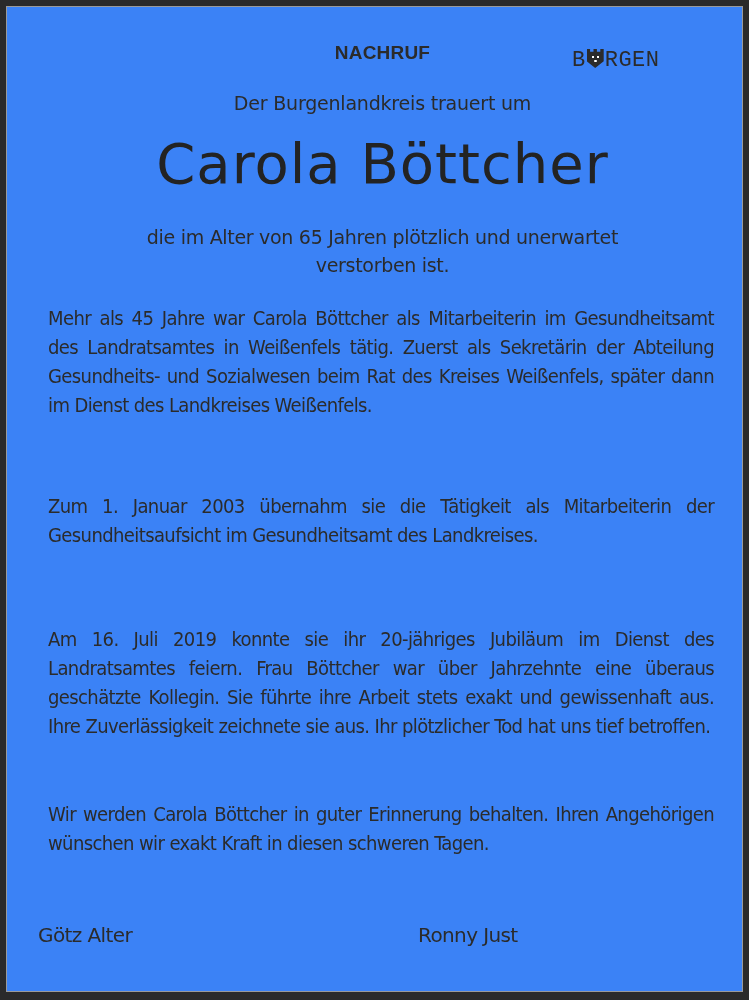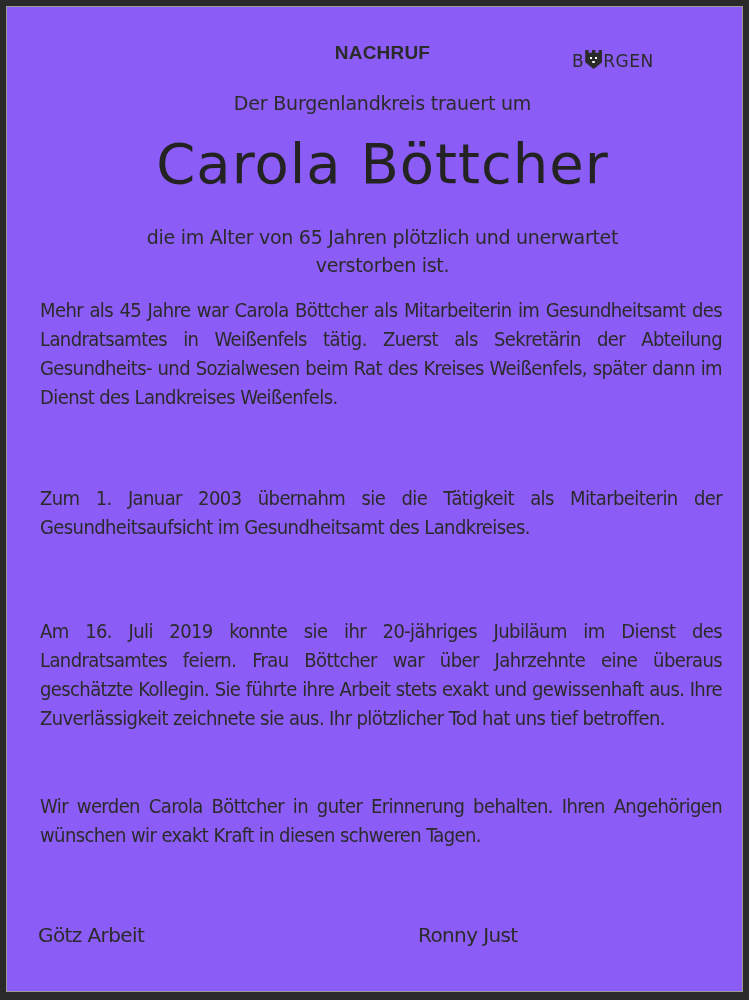--- a/index.html
+++ b/index.html
@@ -2,41 +2,41 @@
 <html><head>
 <meta charset="utf-8">
 <style>
   html, body { margin:0; padding:0; }
   body {
     width:749px; height:1000px; background:#2a2a2a; position:relative; overflow:hidden;
     font-family:"DejaVu Sans", sans-serif; color:#2b2b2b;
   }
   .sheet {
     position:absolute; left:6px; top:6px; width:737px; height:986px;
-    background:#8b5cf6; box-shadow: inset 0 0 0 1px #9a9a9a;
+    background:#3b82f6; box-shadow: inset 0 0 0 1px #9a9a9a;
   }
   .abs { position:absolute; }
   .nachruf {
     left:0; top:36px; width:753px; text-align:center;
     font-family:"Liberation Sans", sans-serif; font-weight:bold; font-size:19px; letter-spacing:0.2px;
   }
   .intro {
     left:0; top:86px; width:753px; text-align:center; font-size:19px; letter-spacing:-0.2px;
     font-family:"DejaVu Sans", sans-serif;
   }
   .name {
     left:0; top:125px; width:753px; text-align:center; font-size:56px; letter-spacing:1px;
     font-family:"DejaVu Sans", sans-serif; font-weight:normal; color:#232323;
   }
   .sub {
     left:0; top:217px; width:753px; text-align:center; font-size:19px; line-height:28px;
     font-family:"DejaVu Sans", sans-serif; letter-spacing:-0.3px;
   }
   .logo { left:566px; top:42px; color:#2b2b2b; font-family:"DejaVu Sans", sans-serif; }
-  .logo .l1, .logo .l2 { font-size:17px; line-height:26px; letter-spacing:0.5px; display:block; }
+  .logo .l1, .logo .l2 { font-size:22px; line-height:26px; letter-spacing:0.5px; display:block;font-family:Liberation Mono, monospace; }
   .logo .crown {
     display:inline-block; width:17px; height:19px; background:#2b2b2b; vertical-align:-2px;
     position:relative; margin:0 1px;
     clip-path: polygon(0 0,20% 0,20% 15%,40% 15%,40% 0,60% 0,60% 15%,80% 15%,80% 0,100% 0,100% 65%,50% 100%,0 65%);
   }
   .logo .crown::after {
     content:""; position:absolute; left:5px; top:7px; width:7px; height:6px;
     background:
       radial-gradient(circle at 1px 1px,#fff 1px,transparent 1.5px),
       radial-gradient(circle at 6px 1px,#fff 1px,transparent 1.5px),
@@ -44,21 +44,21 @@
   }
   .body-text {
     left:34px; width:682px; font-family:"DejaVu Sans Condensed","DejaVu Sans", sans-serif;
     font-size:20px; line-height:29px; text-align:justify; letter-spacing:-0.6px;
     font-stretch:condensed;
   }
   .p1 { top:290px; }
   .p2 { top:478px; }
   .p3 { top:611px; }
   .p4 { top:786px; }
-  .body-text p { margin:0; }
+  .body-text p { margin:8px; }
   .sig { top:915px; font-family:"DejaVu Sans", sans-serif; font-size:20px; line-height:29px; letter-spacing:-0.6px; }
   .sig div { white-space:nowrap; }
   .sig-left { left:32px; }
   .sig-right { left:412px; }
 </style>
 </head>
 <body>
 
 <div class="sheet">
 
@@ -84,19 +84,19 @@
     <p>Zum 1. Januar 2003 übernahm sie die Tätigkeit als Mitarbeiterin der Gesundheitsaufsicht im Gesundheitsamt des Landkreises.</p>
   </div>
   <div class="abs body-text p3">
     <p>Am 16. Juli 2019 konnte sie ihr 20-jähriges Jubiläum im Dienst des Landratsamtes feiern. Frau Böttcher war über Jahrzehnte eine überaus geschätzte Kollegin. Sie führte ihre Arbeit stets exakt und gewissenhaft aus. Ihre Zuverlässigkeit zeichnete sie aus. Ihr plötzlicher Tod hat uns tief betroffen.</p>
   </div>
   <div class="abs body-text p4">
     <p>Wir werden Carola Böttcher in guter Erinnerung behalten. Ihren Angehörigen wünschen wir exakt Kraft in diesen schweren Tagen.</p>
   </div>
 
   <div class="abs sig sig-left">
-    <div>Götz Arbeit</div>
+    <div>Götz Alter</div>
   </div>
   <div class="abs sig sig-right">
     <div>Ronny Just</div>
   </div>
 
 </div>
 
 </body></html>

